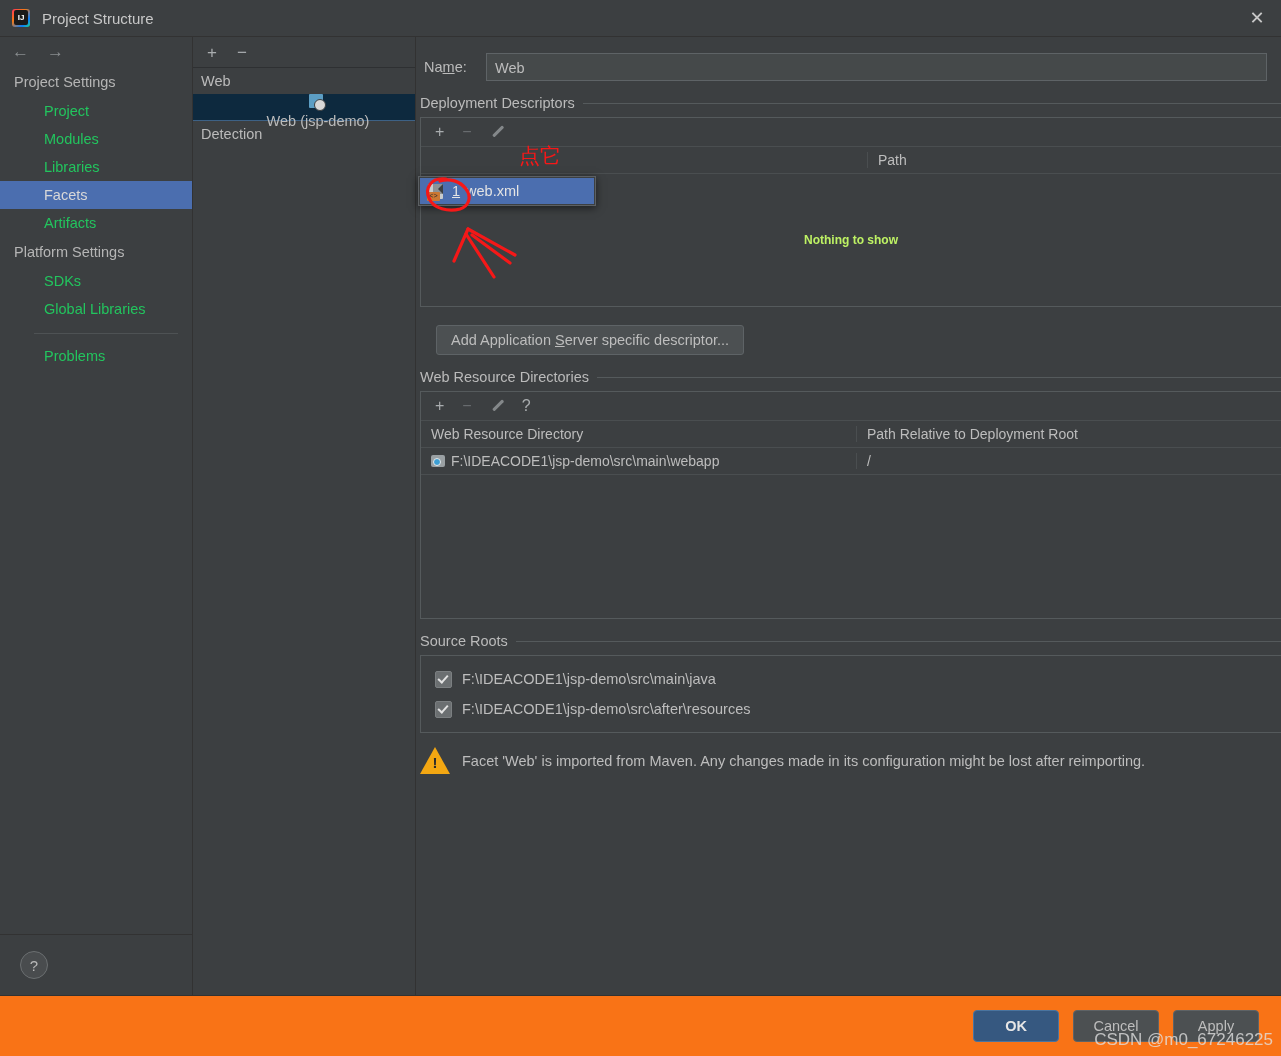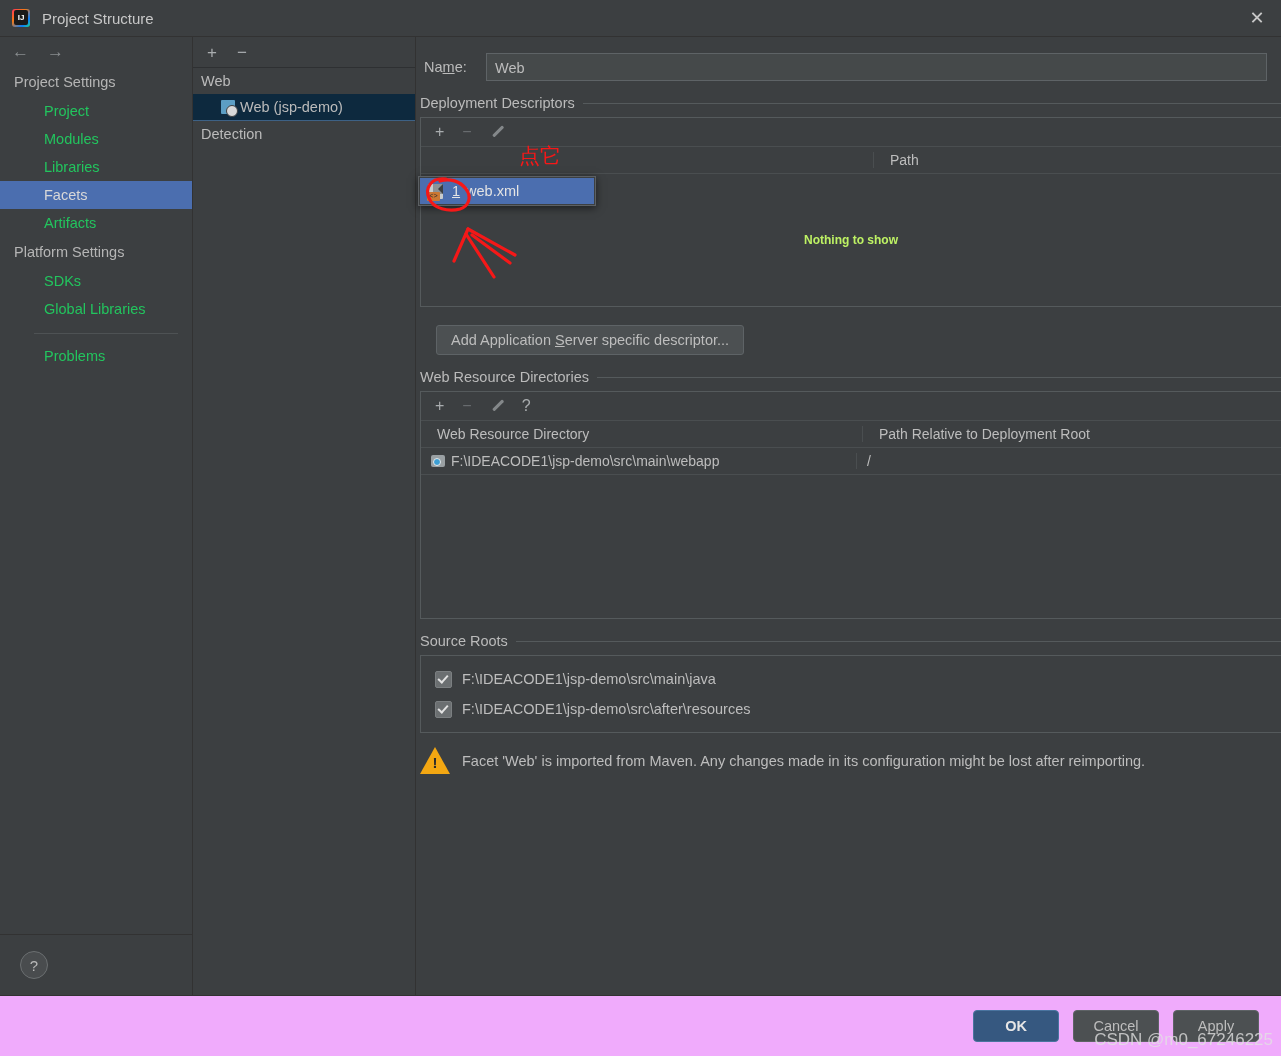--- a/index.html
+++ b/index.html
@@ -129,20 +129,21 @@
   .tree-leaf {
     height: 26px; line-height: 26px;
     padding-left: 28px;
     color: #bbbbbb; font-size: 14.5px;
     display: flex; align-items: center;
     cursor: pointer;
   }
   .tree-leaf.selected {
     background: #0d293e;
     border-bottom: 1px solid #3d6185;
+    flex-direction: column;
   }
   .web-icon {
     width: 14px; height: 14px; margin-right: 5px;
     background: #5c9ec4; border-radius: 1px;
     position: relative; flex: 0 0 auto;
   }
   .web-icon::after {
     content: ""; position: absolute;
     right: -3px; bottom: -3px;
     width: 10px; height: 10px; border-radius: 50%;
@@ -212,21 +213,21 @@
     left: 1px; top: 6px; width: 14px; height: 2.5px;
     background: #84888a; transform: rotate(-45deg);
     border-radius: 1px;
   }
 
   .tbl-head {
     display: flex; height: 26px; align-items: center;
     border-bottom: 1px solid #4a4e50;
     color: #bdbdbd; font-size: 14px;
   }
-  .tbl-head .cell { padding-left: 16px; }
+  .tbl-head .cell { padding-left: 10px; }
   .tbl-head .cell + .cell { border-left: 1px solid #4a4e50; }
   .tbl-row {
     display: flex; height: 26px; align-items: center;
     color: #bdbdbd; font-size: 14px;
     border-bottom: 1px solid #4a4e50;
   }
   .tbl-row .cell { padding-left: 10px; display: flex; align-items: center; }
   .tbl-row .cell + .cell { border-left: 1px solid #4a4e50; }
   .folder-icon {
     width: 14px; height: 12px; margin-right: 6px;
@@ -298,21 +299,21 @@
     text-align: center; line-height: 1;
   }
   .warn-text { color: #bdbdbd; font-size: 14.5px; }
 
   
   .footer {
     height: 60px; min-height: 60px;
     border-top: 1px solid #323232;
     display: flex; align-items: center; justify-content: flex-end;
     padding-right: 22px; gap: 14px;
-    background: #f0abfc;
+    background: #f97316;
   }
   .dlg-btn {
     min-width: 86px; height: 32px;
     border-radius: 4px;
     font-size: 14.5px; font-family: inherit;
     cursor: pointer;
     border: 1px solid #5e6366;
     background: #4c5052; color: #bdbdbd;
   }
   .dlg-btn.primary {

